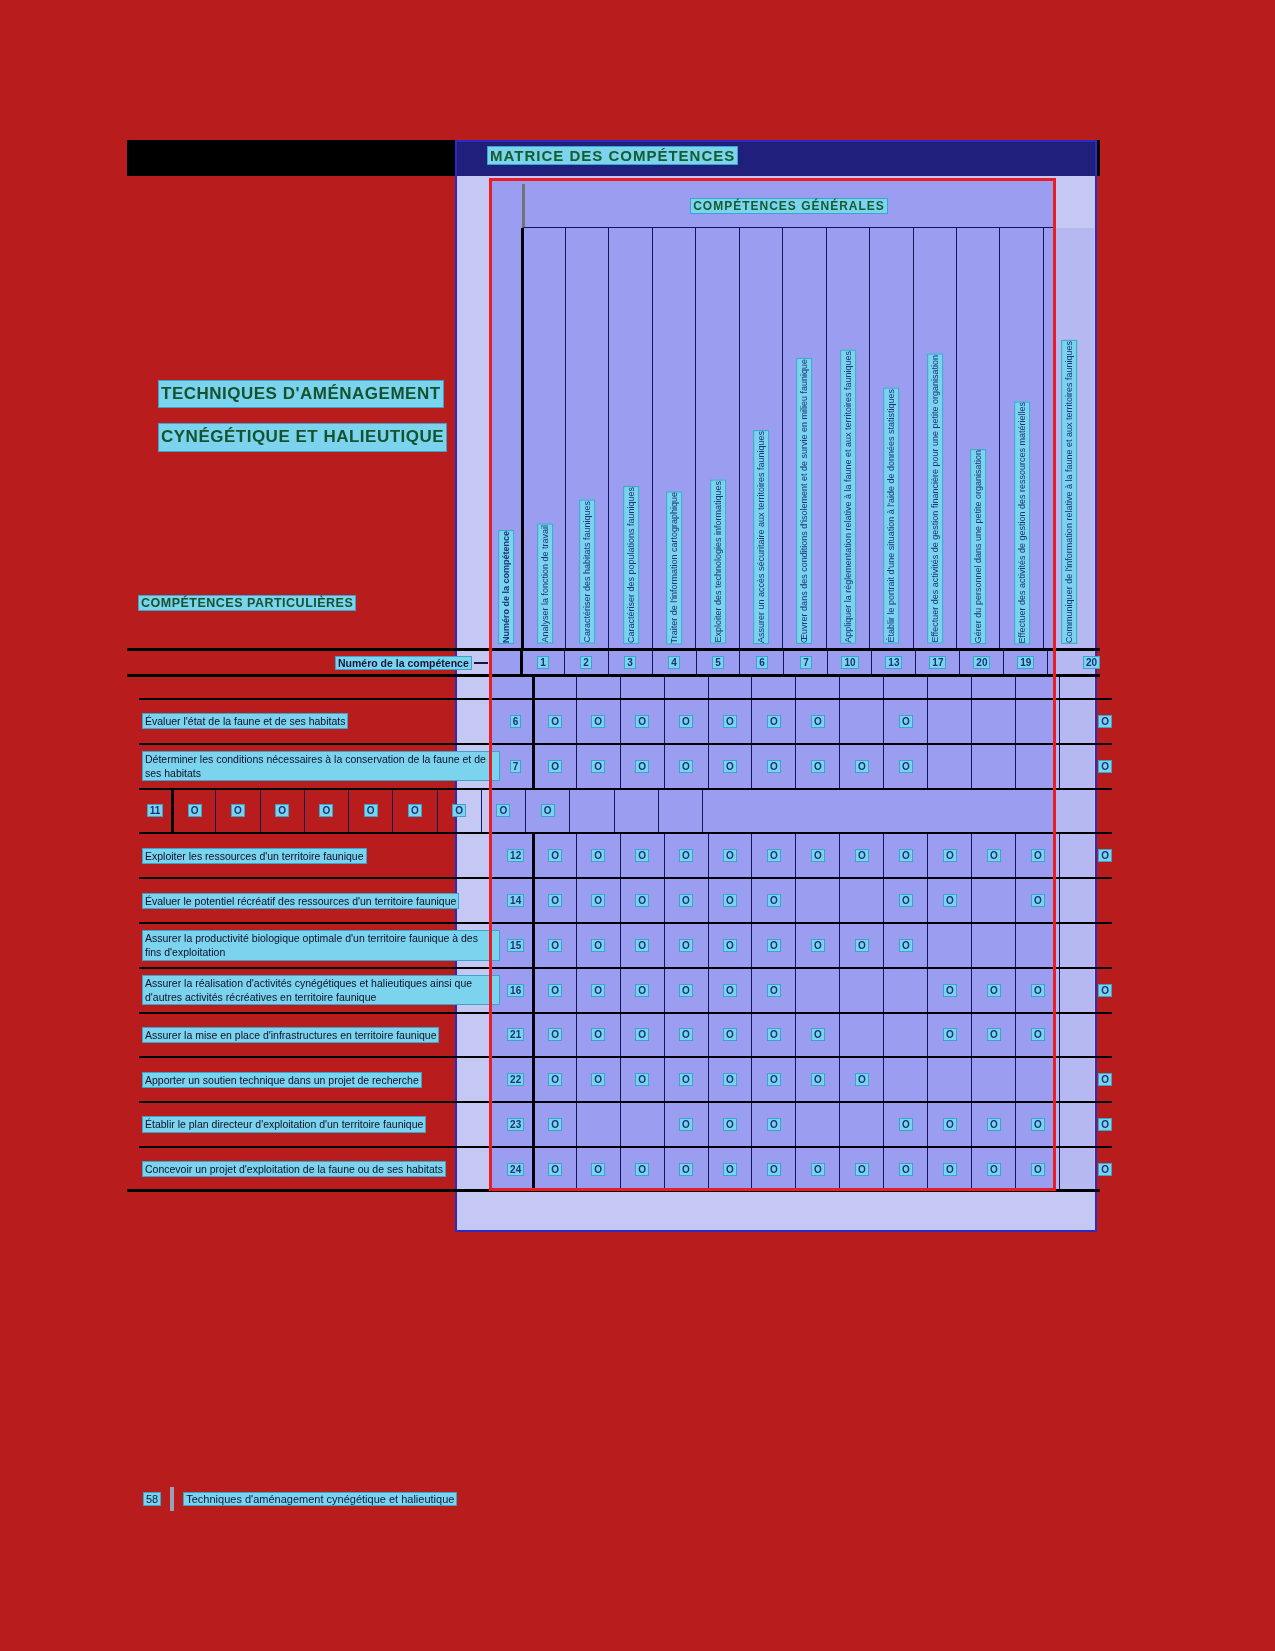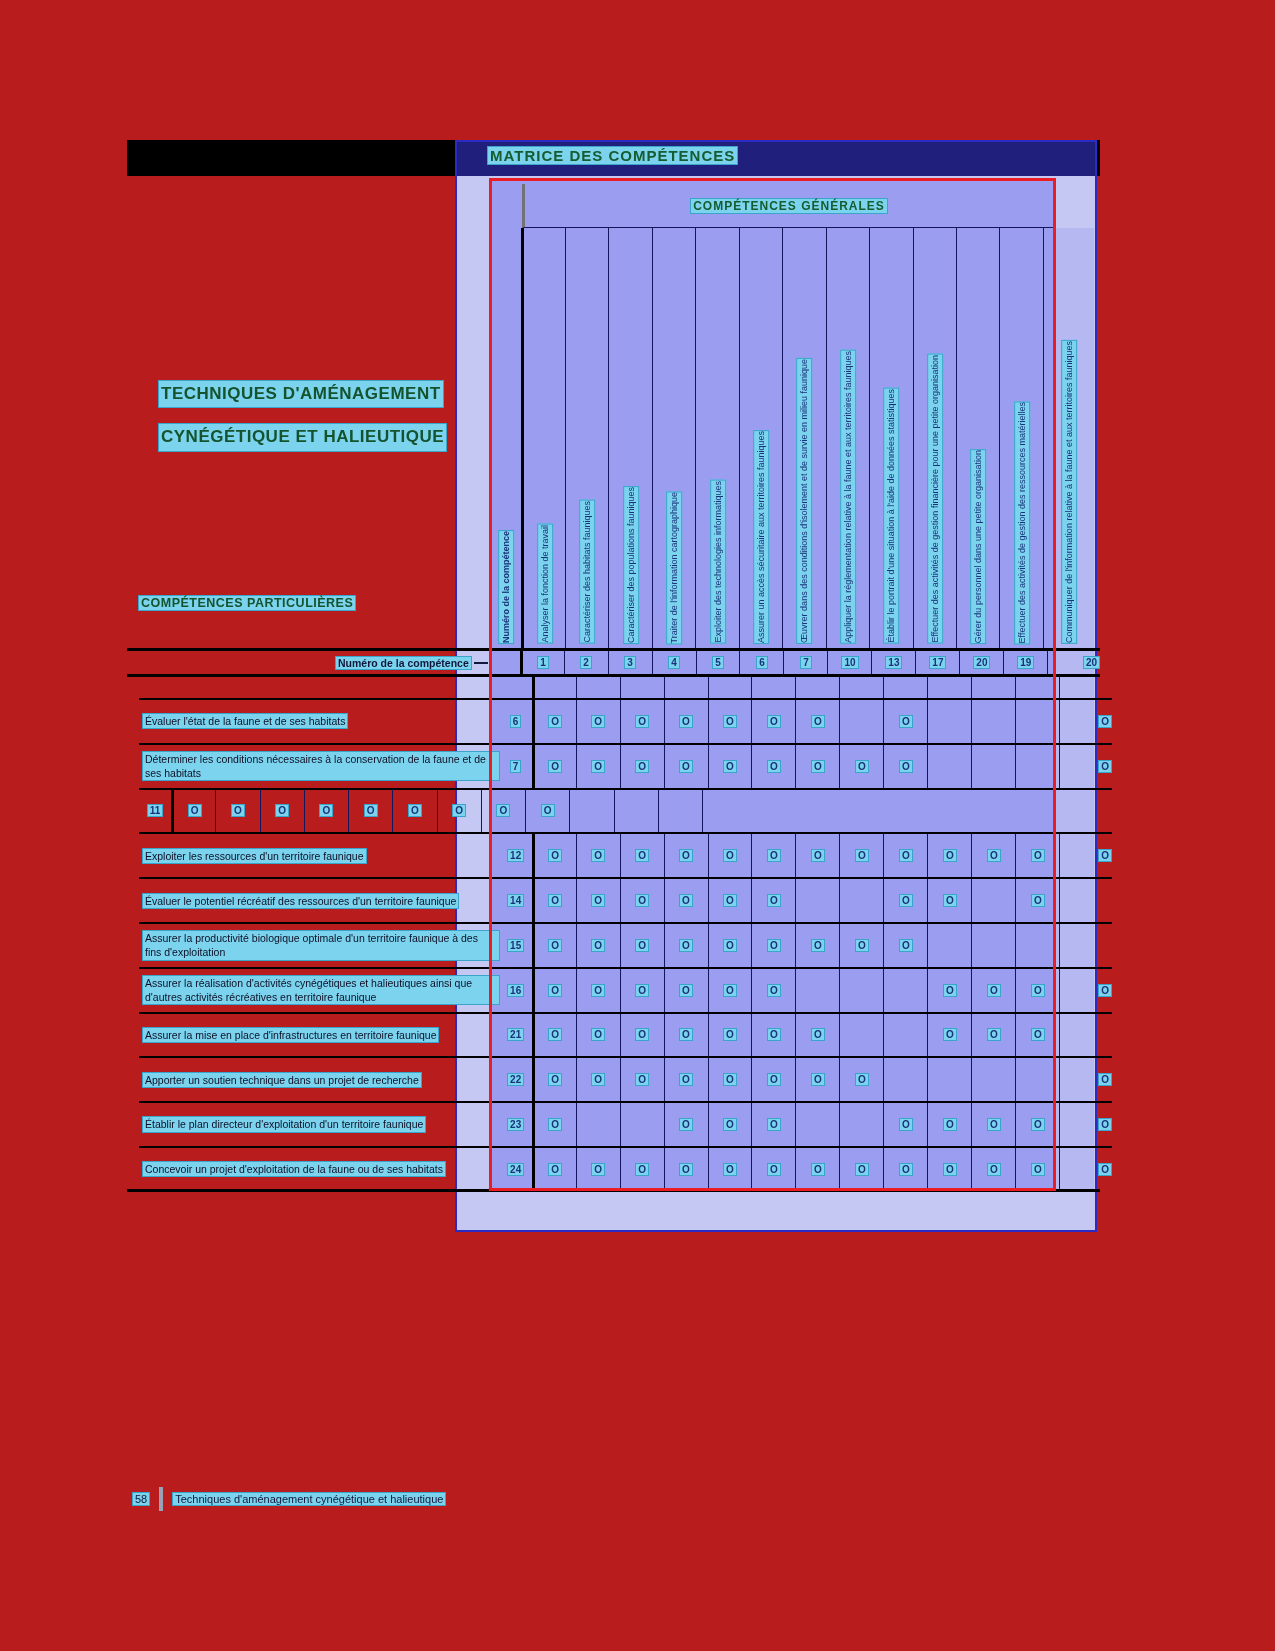--- a/index.html
+++ b/index.html
@@ -54,21 +54,21 @@
   
   #data-rows{position:absolute;left:127px;top:677px;width:973px;z-index:5;margin-left:12px;}
   .drow{display:flex;align-items:stretch;height:44.8px;border-top:2px solid #000;box-sizing:border-box;}
   .drow.spacer{height:21px;border-top:none;}
   .row-label{font-size:10.5px;line-height:1.35;color:#0d1026;max-width:356px;}
   .mark{font-size:10px;font-weight:bold;color:#19327a;}
   #bottom-line{position:absolute;left:127px;top:1189px;width:973px;height:3px;background:#000;z-index:6;}
   #nrow-label{font-size:10.5px;font-weight:bold;color:#10173a;}
 
   
-  #footer{position:absolute;left:132px;top:1487px;display:flex;align-items:center;gap:9px;z-index:5;font-size:11px;color:#10173a;}
+  #footer{position:absolute;left:143px;top:1487px;display:flex;align-items:center;gap:9px;z-index:5;font-size:11px;color:#10173a;}
   #footer-bar{width:4px;height:24px;background:#9aa0b8;}
 </style>
 </head>
 <body>
 
 <div id="page">
 
   <div id="title-bar"></div>
   <div id="overlay"></div>
   <div id="bar-tint"></div>

